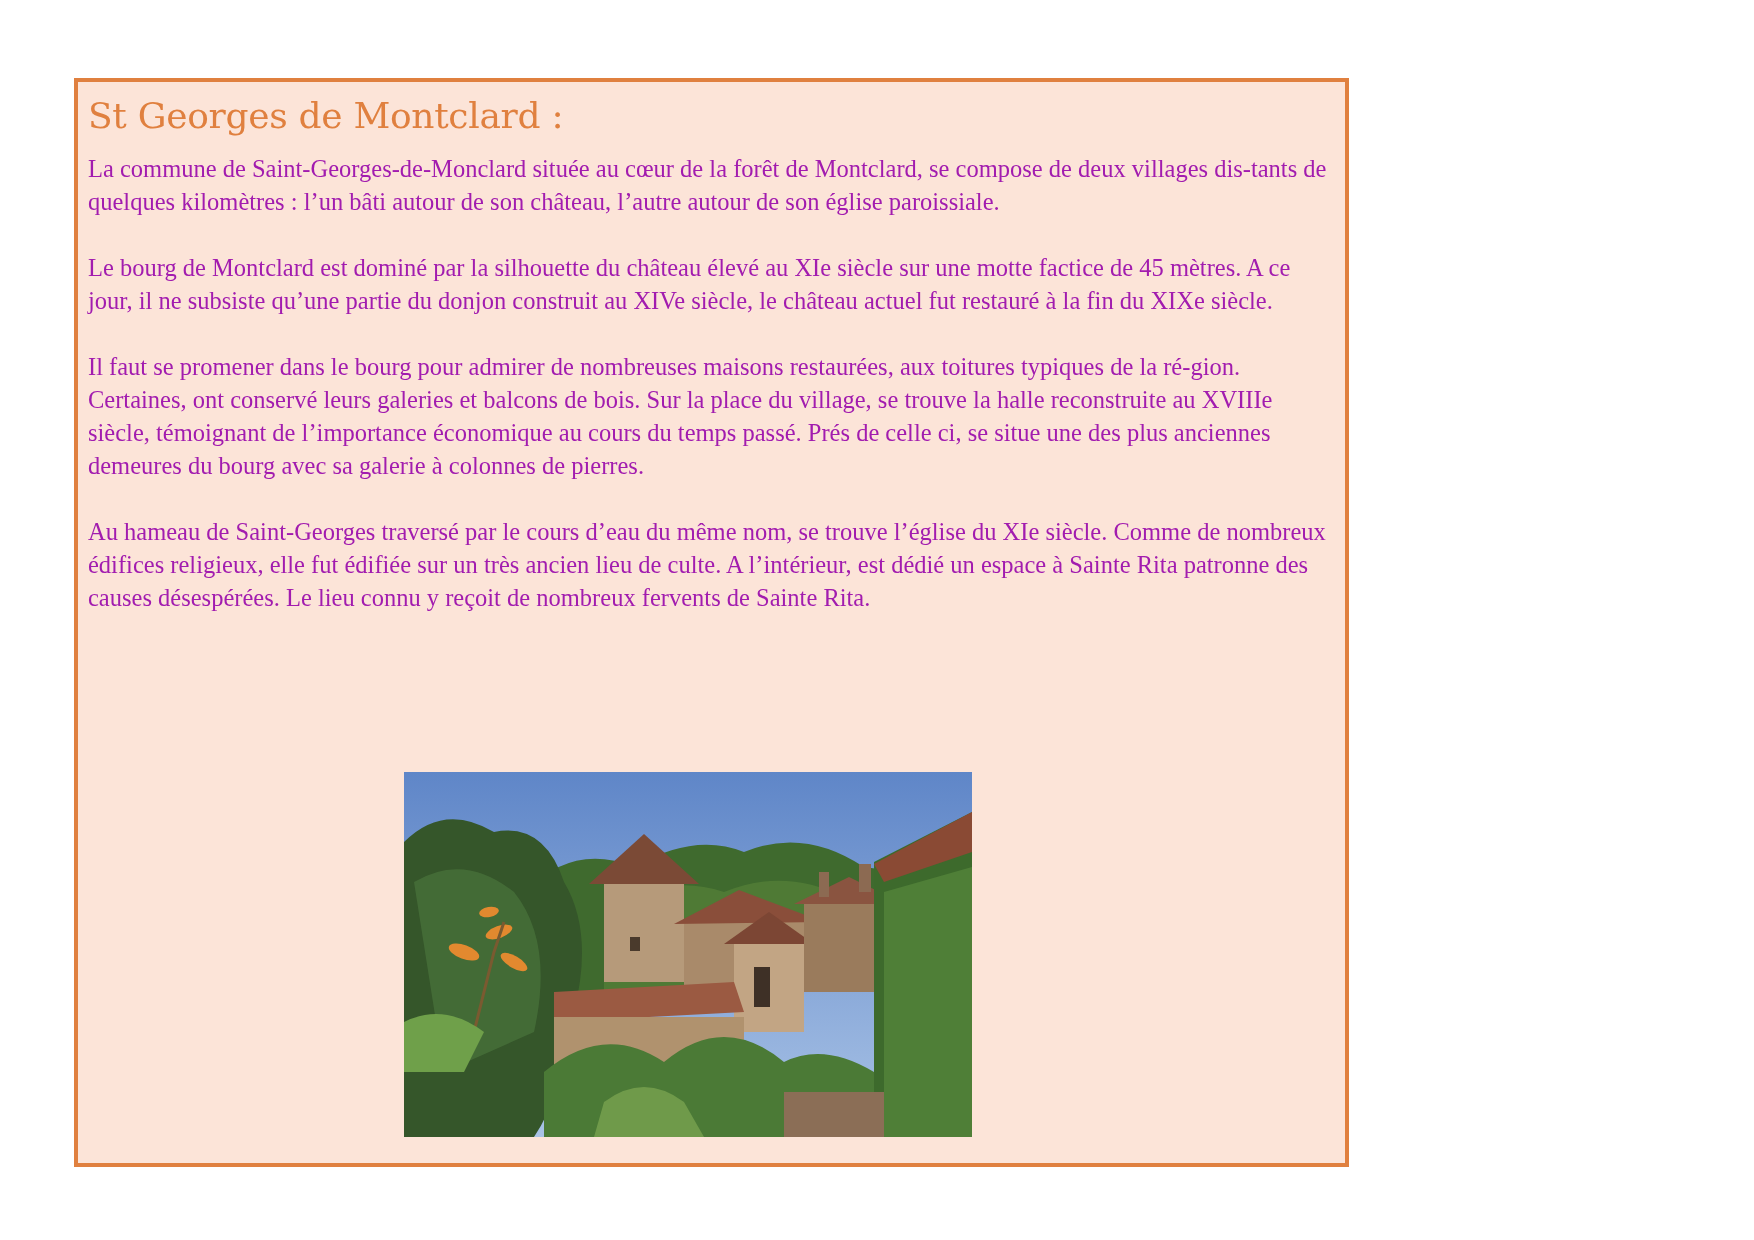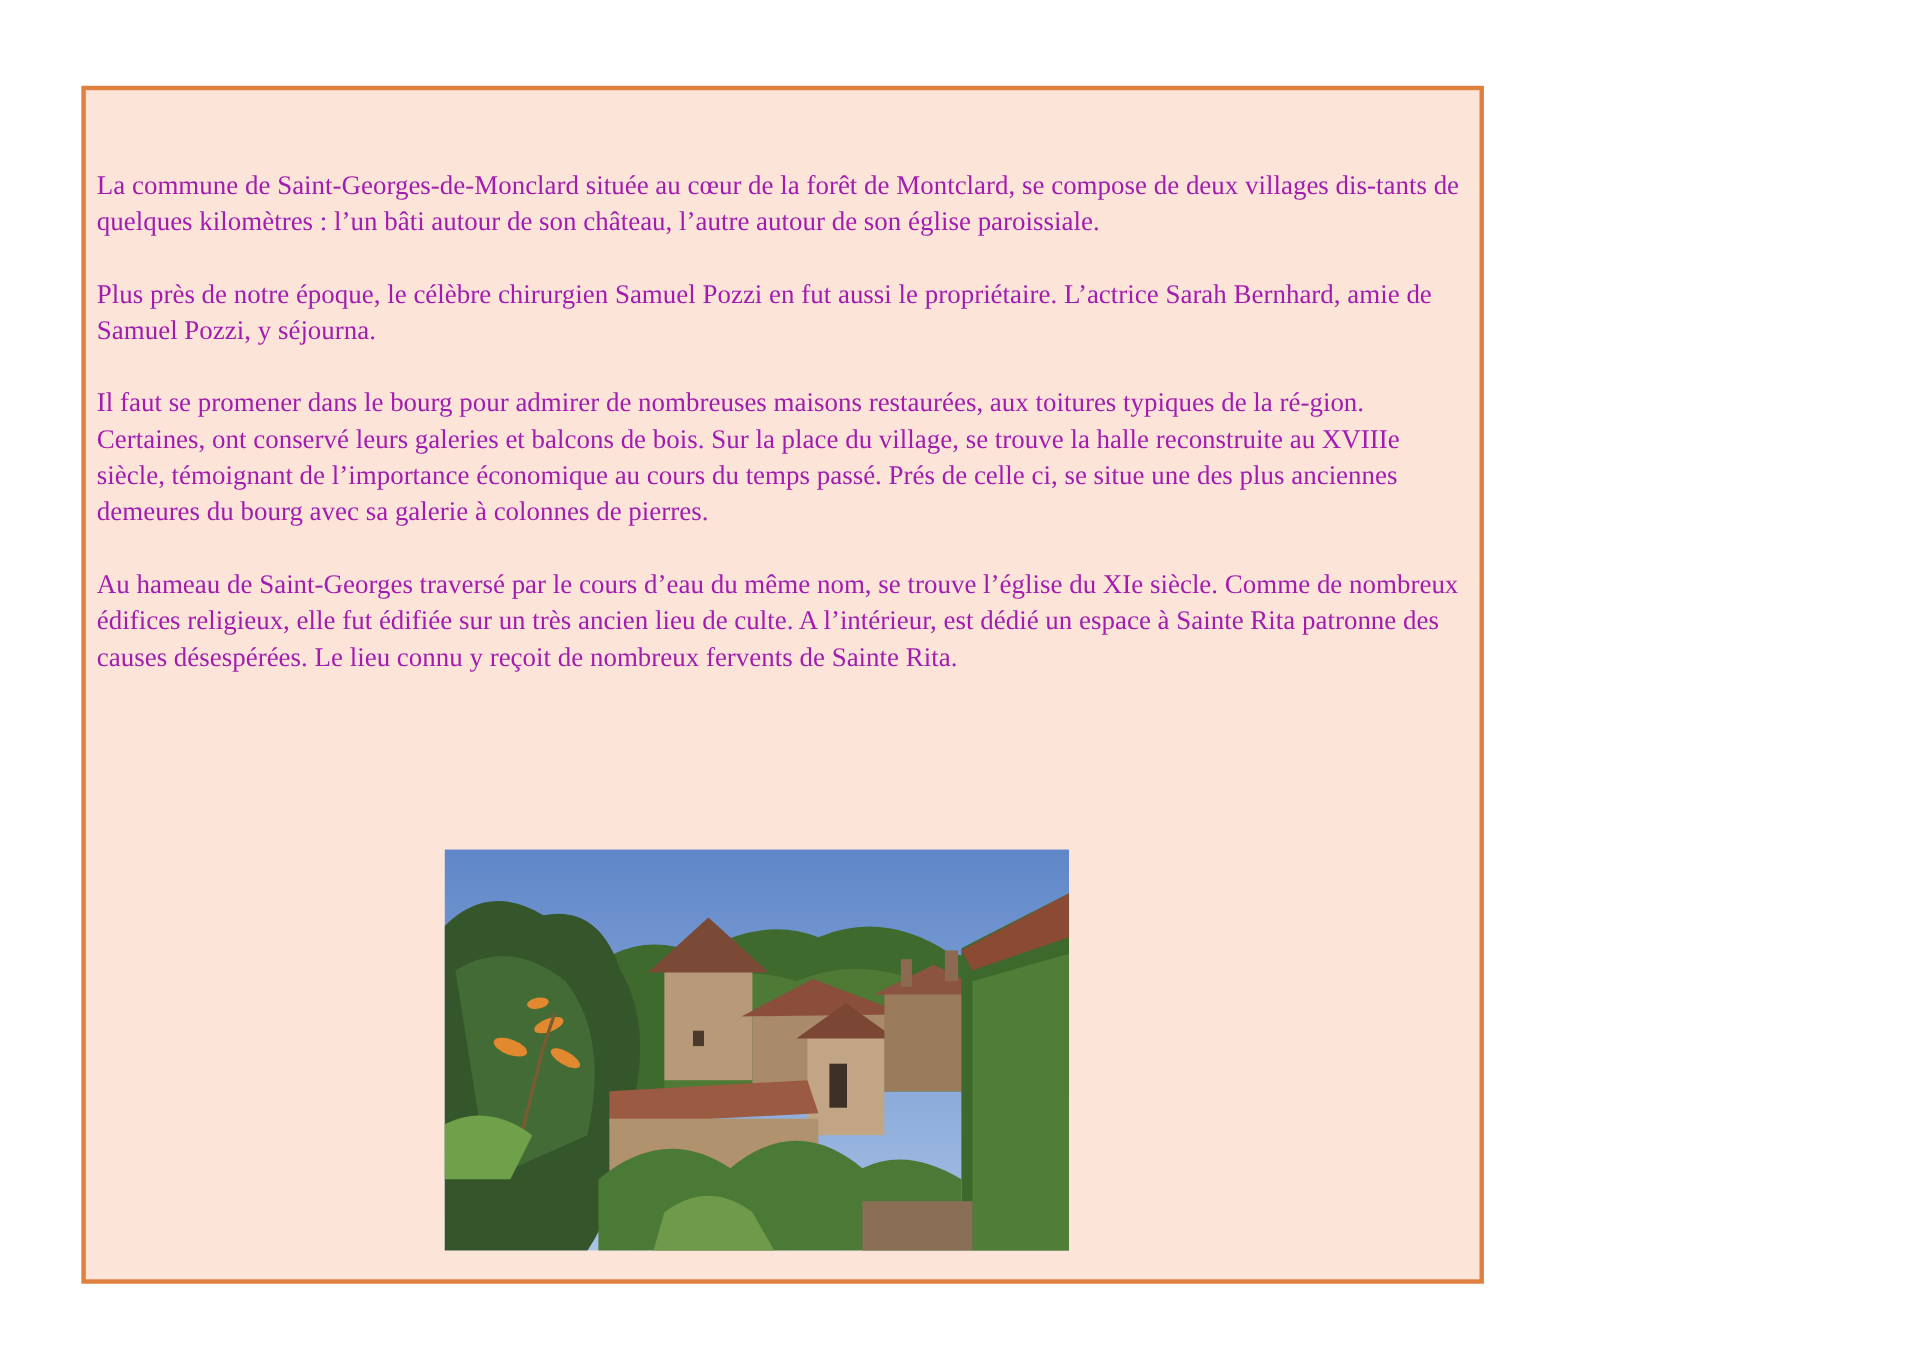--- a/index.html
+++ b/index.html
@@ -59,24 +59,25 @@
     .photo svg {
       display: block;
       width: 100%;
       height: 100%;
     }
   </style>
 </head>
 <body>
 
 <div class="frame">
+  <h1 class="title">St Georges de Montclard :</h1>
 
   <div class="body-text">
     <p>La commune de Saint-Georges-de-Monclard située au cœur de la forêt de Montclard, se compose de deux villages dis-tants de quelques kilomètres : l’un bâti autour de son château, l’autre autour de son église paroissiale.</p>
-    <p>Plus près de notre époque, le célèbre chirurgien Samuel Pozzi en fut aussi le propriétaire. L’actrice Sarah Bernhard, amie de Samuel Pozzi, y séjourna.</p>
+    <p>Le bourg de Montclard est dominé par la silhouette du château élevé au XIe siècle sur une motte factice de 45 mètres. A ce jour, il ne subsiste qu’une partie du donjon construit au XIVe siècle, le château actuel fut restauré à la fin du XIXe siècle.</p>
     <p>Il faut se promener dans le bourg pour admirer de nombreuses maisons restaurées, aux toitures typiques de la ré-gion. Certaines, ont conservé leurs galeries et balcons de bois. Sur la place du village, se trouve la halle reconstruite au XVIIIe siècle, témoignant de l’importance économique au cours du temps passé. Prés de celle ci, se situe une des plus anciennes demeures du bourg avec sa galerie à colonnes de pierres.</p>
     <p>Au hameau de Saint-Georges traversé par le cours d’eau du même nom, se trouve l’église du XIe siècle. Comme de nombreux édifices religieux, elle fut édifiée sur un très ancien lieu de culte. A l’intérieur, est dédié un espace à Sainte Rita patronne des causes désespérées. Le lieu connu y reçoit de nombreux fervents de Sainte Rita.</p>
   </div>
 
   <div class="photo" title="Village houses with tiled roofs among trees under a blue sky">
     <svg viewBox="0 0 568 365" preserveAspectRatio="none" xmlns="http://www.w3.org/2000/svg">
       <defs>
         <linearGradient id="sky" x1="0" y1="0" x2="0" y2="1">
           <stop offset="0" stop-color="#5f86c8"></stop>
           <stop offset="1" stop-color="#a9c3e6"></stop>

